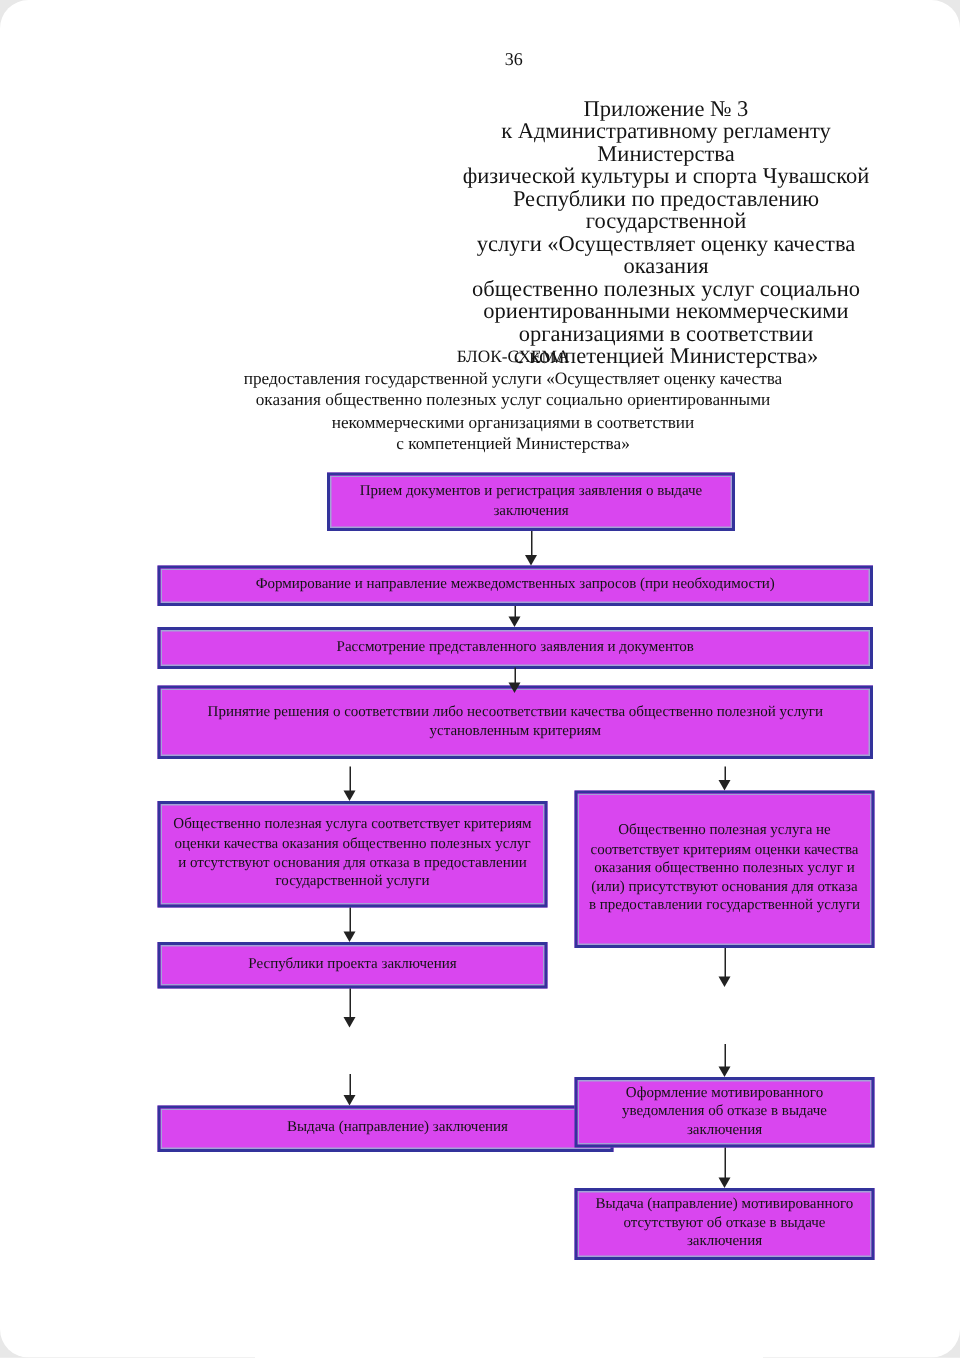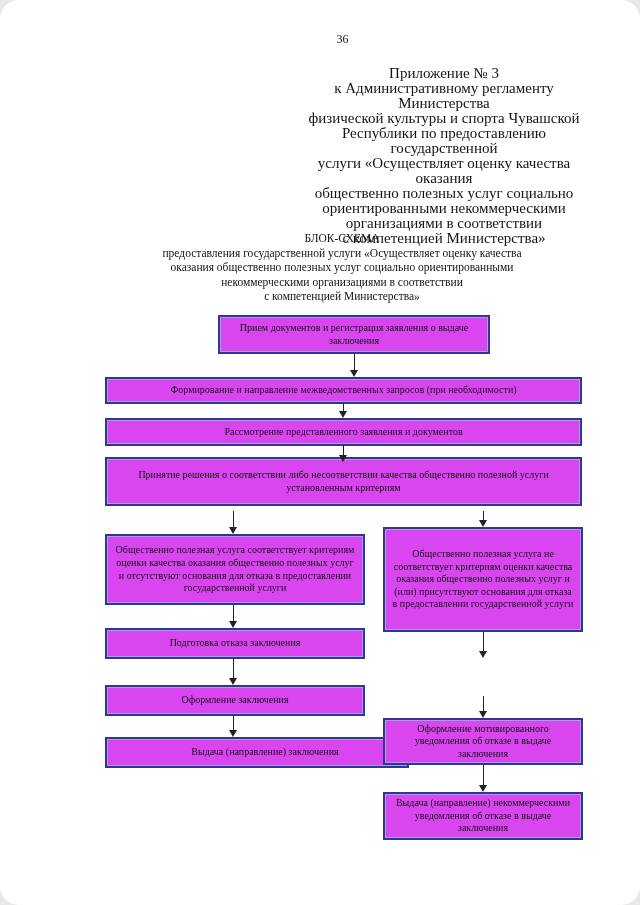--- a/index.html
+++ b/index.html
@@ -79,30 +79,29 @@
   <div class="fbox" style="left:105px; top:377px; width:477px; height:27px;">Формирование и направление межведомственных запросов (при необходимости)</div>
 
   <div class="fbox" style="left:105px; top:418px; width:477px; height:28px;text-align:center;">Рассмотрение представленного заявления и документов</div>
 
   <div class="fbox" style="left:105px; top:457px; width:477px; height:49px;">Принятие решения о соответствии либо несоответствии качества общественно полезной услуги установленным критериям</div>
 
   <div class="fbox" style="left:105px; top:534px; width:260px; height:71px;">Общественно полезная услуга соответствует критериям оценки качества оказания общественно полезных услуг и отсутствуют основания для отказа в предоставлении государственной услуги</div>
 
   <div class="fbox" style="left:383px; top:527px; width:200px; height:105px;">Общественно полезная услуга не соответствует критериям оценки качества оказания общественно полезных услуг и (или) присутствуют основания для отказа в предоставлении государственной услуги</div>
 
-  <div class="fbox" style="left:105px; top:628px; width:260px; height:31px;">Подготовка отказа заключения</div>
+  <div class="fbox" style="left:105px; top:628px; width:260px; height:31px;">Республики проекта заключения</div>
 
-  <div class="fbox" style="left:105px; top:685px; width:260px; height:31px;">Оформление заключения</div>
 
   <div class="fbox" style="left:105px; top:737px; width:304px; height:31px;padding-left:23px;">Выдача (направление) заключения</div>
 
 
   <div class="fbox" style="left:383px; top:718px; width:200px; height:47px;">Оформление мотивированного уведомления об отказе в выдаче заключения</div>
 
-  <div class="fbox" style="left:383px; top:792px; width:200px; height:48px;">Выдача (направление) некоммерческими уведомления об отказе в выдаче заключения</div>
+  <div class="fbox" style="left:383px; top:792px; width:200px; height:48px;">Выдача (направление) мотивированного отсутствуют об отказе в выдаче заключения</div>
 
   <div class="arrow" style="left:350px; top:354px; height:23px;">
       <div class="line"></div>
       <div class="head"></div>
     </div>
   <div class="arrow" style="left:339px; top:404px; height:14px;">
       <div class="line"></div>
       <div class="head"></div>
     </div>
   <div class="arrow" style="left:339px; top:445px; height:17px;">

